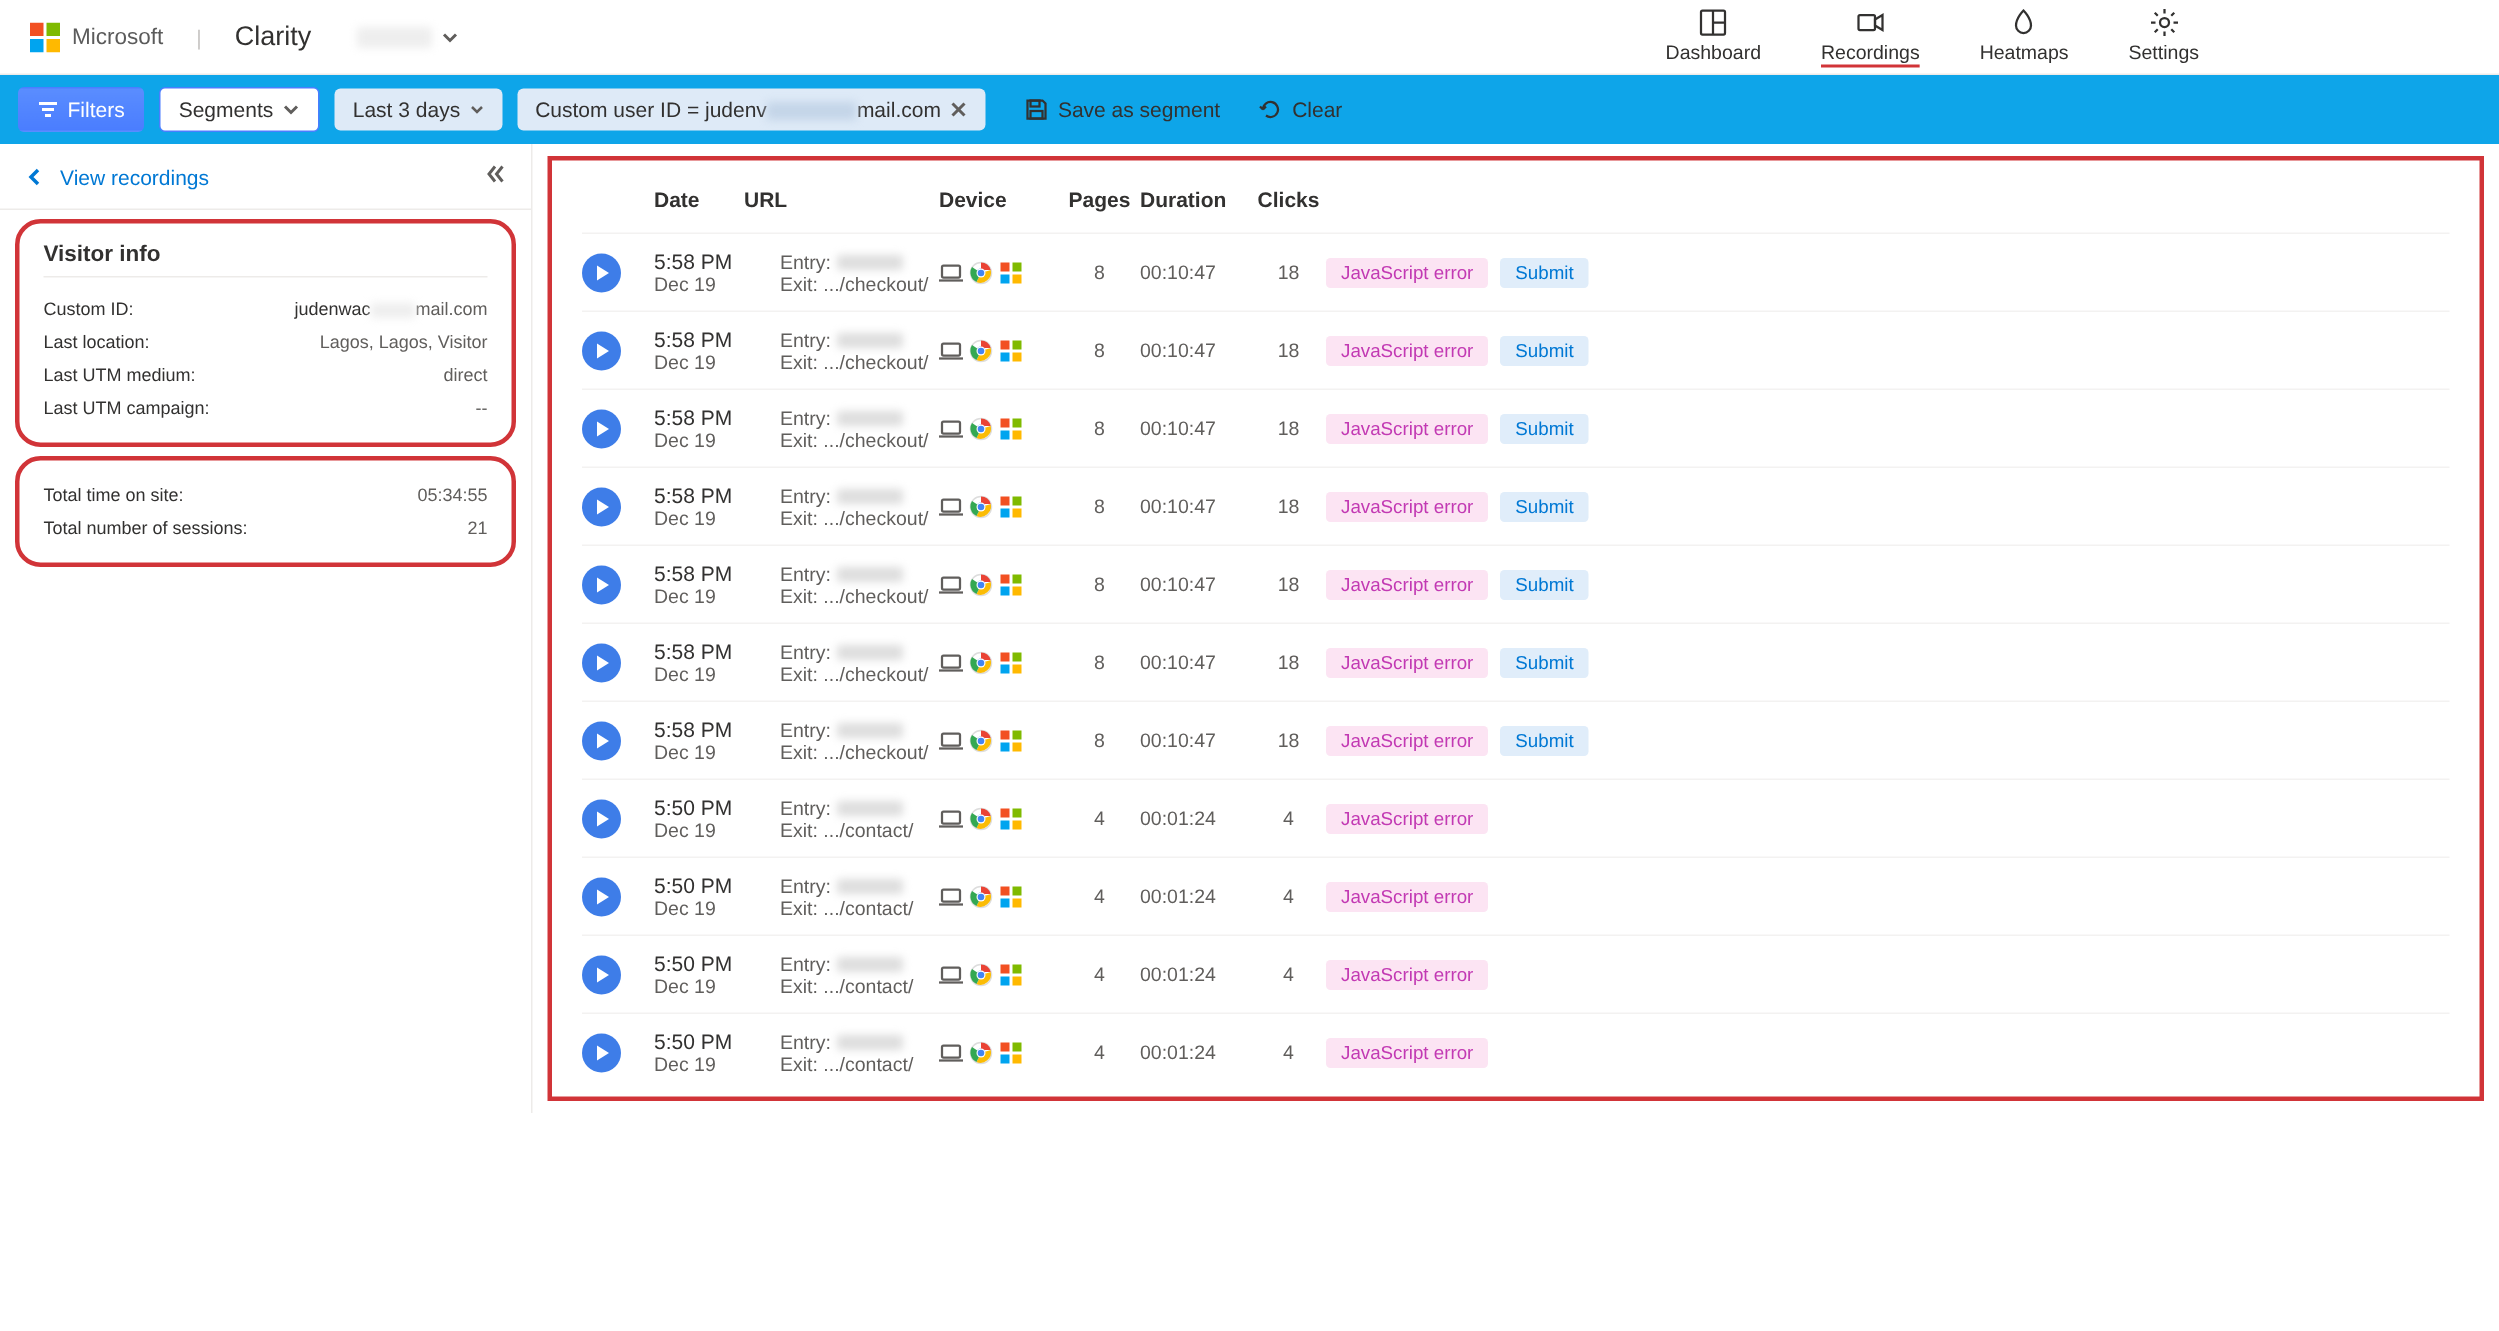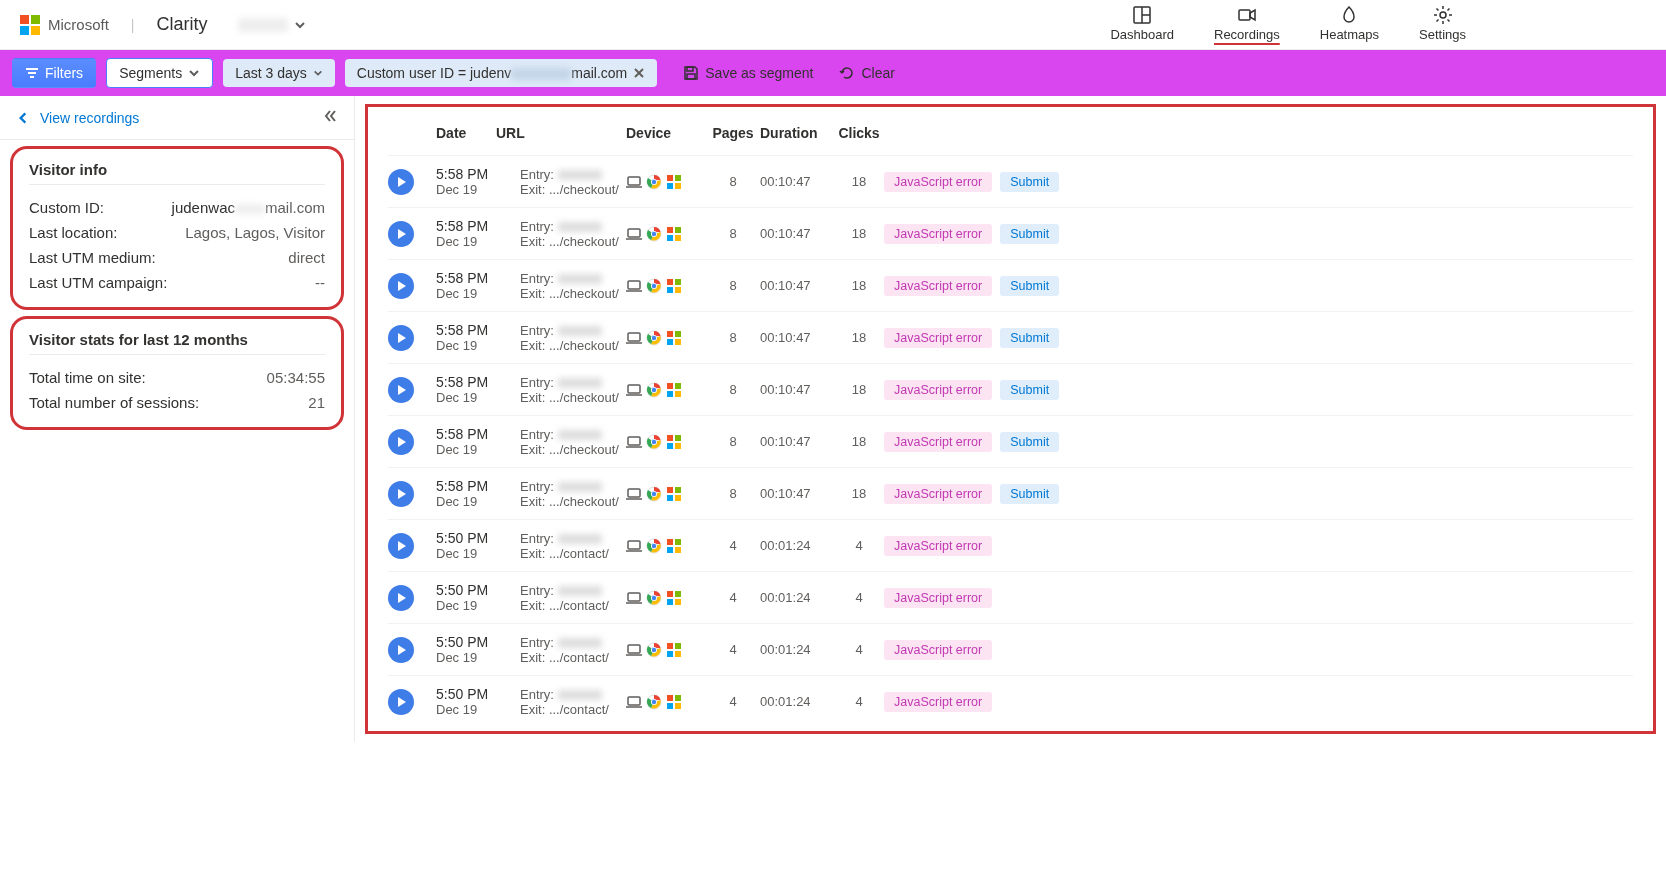--- a/index.html
+++ b/index.html
@@ -15,21 +15,21 @@
   .project-dropdown { margin-left: 30px; display:flex; align-items:center; gap:6px; color:#605e5c; cursor:pointer; }
   .project-blur { filter: blur(3px); background:#eee; width:50px; height:14px; display:inline-block; border-radius:2px;}
   
   .nav { display:flex; gap:40px; margin-left:auto; margin-right:180px; }
   .nav-item { display:flex; flex-direction:column; align-items:center; gap:2px; cursor:pointer; color:#323130; padding-bottom:2px;}
   .nav-item svg { width:20px; height:20px; stroke:#323130; fill:none; stroke-width:1.5;}
   .nav-item span { font-size:13px; }
   .nav-item.active span { text-decoration: underline; text-decoration-color:#d13438; text-decoration-thickness:2px; text-underline-offset:4px; }
   
   
-  .filterbar { display:flex; align-items:center; gap:10px; background:#d946ef; height:46px; padding:0 12px; }
+  .filterbar { display:flex; align-items:center; gap:10px; background:#0ea5e9; height:46px; padding:0 12px; }
   .btn { display:flex; align-items:center; gap:6px; padding:6px 12px; border-radius:4px; font-size:14px; cursor:pointer; border:1px solid transparent;}
   .btn-filters { background:#4a7dff; background:linear-gradient(#5a8dff,#4a7dff); color:#fff; }
   .btn-filters svg { width:14px; height:14px; stroke:#fff; fill:none; stroke-width:2;}
   .btn-segments { background:#fff; border:1px solid #4a7dff; color:#323130; }
   .btn-segments svg { width:12px; height:12px; stroke:#605e5c; fill:none; stroke-width:2;}
   .chip { background:#deeaf7; color:#323130; padding:6px 12px; border-radius:4px; display:flex; align-items:center; gap:6px;}
   .chip svg { width:10px; height:10px; stroke:#605e5c; fill:none; stroke-width:2;}
   .chip .x { width:12px; height:12px; stroke:#605e5c; }
   .chip-blur { filter:blur(3px); background:#c4d5e8; display:inline-block; height:12px; width:60px; border-radius:2px; vertical-align:middle;}
   .action { display:flex; align-items:center; gap:6px; color:#323130; margin-left:16px; cursor:pointer;}
@@ -42,21 +42,21 @@
   .sidebar { width:355px; flex-shrink:0; border-right:1px solid #edebe9; padding:0;}
   .side-header { display:flex; align-items:center; padding:12px 16px; gap:10px; border-bottom:1px solid #edebe9;}
   .side-header svg { width:14px; height:14px; stroke:#0078d4; fill:none; stroke-width:2;}
   .side-header a { color:#0078d4; font-size:14px; cursor:pointer;}
   .side-header .collapse { margin-left:auto; cursor:pointer;}
   .side-header .collapse svg{ stroke:#605e5c; width:16px;height:16px;}
   
   .panel { margin:6px 10px; padding:12px 16px;border-radius:17px; }
   .panel-boxed { border:3px solid #d13438; }
   .panel h3 { font-size:15px; font-weight:600; margin-bottom:10px; padding-bottom:6px; border-bottom:1px solid #edebe9;}
-  .panel .row { display:flex; justify-content:space-between; padding:4px 0; font-size:15px;}
+  .panel .row { display:flex; justify-content:space-between; padding:4px 0; font-size:12px;}
   .panel .row span:first-child { color:#323130; }
   .panel .row span:last-child { color:#605e5c; text-align:right;}
   .val-blur { filter:blur(3px); background:#eee; display:inline-block; height:10px; width:30px; border-radius:2px; vertical-align:middle;}
   
   
   .main { flex:1; position:relative; padding:8px 10px;}
   .mainbox { border:3px solid #d13438; padding:10px 20px 4px 20px;}
   .thead { display:flex; font-weight:600; color:#323130; font-size:14px; padding:8px 0 14px 48px;}
   .col-date{ width:60px;}
   .col-url{ width:130px;}
@@ -217,21 +217,20 @@
         <span>Last UTM medium:</span>
         <span>direct</span>
       </div>
       <div class="row">
         <span>Last UTM campaign:</span>
         <span>--</span>
       </div>
     </div>
 
     <div class="panel panel-boxed">
-      <h3>Visitor stats for last 12 months</h3>
       <div class="row">
         <span>Total time on site:</span>
         <span>05:34:55</span>
       </div>
       <div class="row">
         <span>Total number of sessions:</span>
         <span>21</span>
       </div>
     </div>
   </div>

